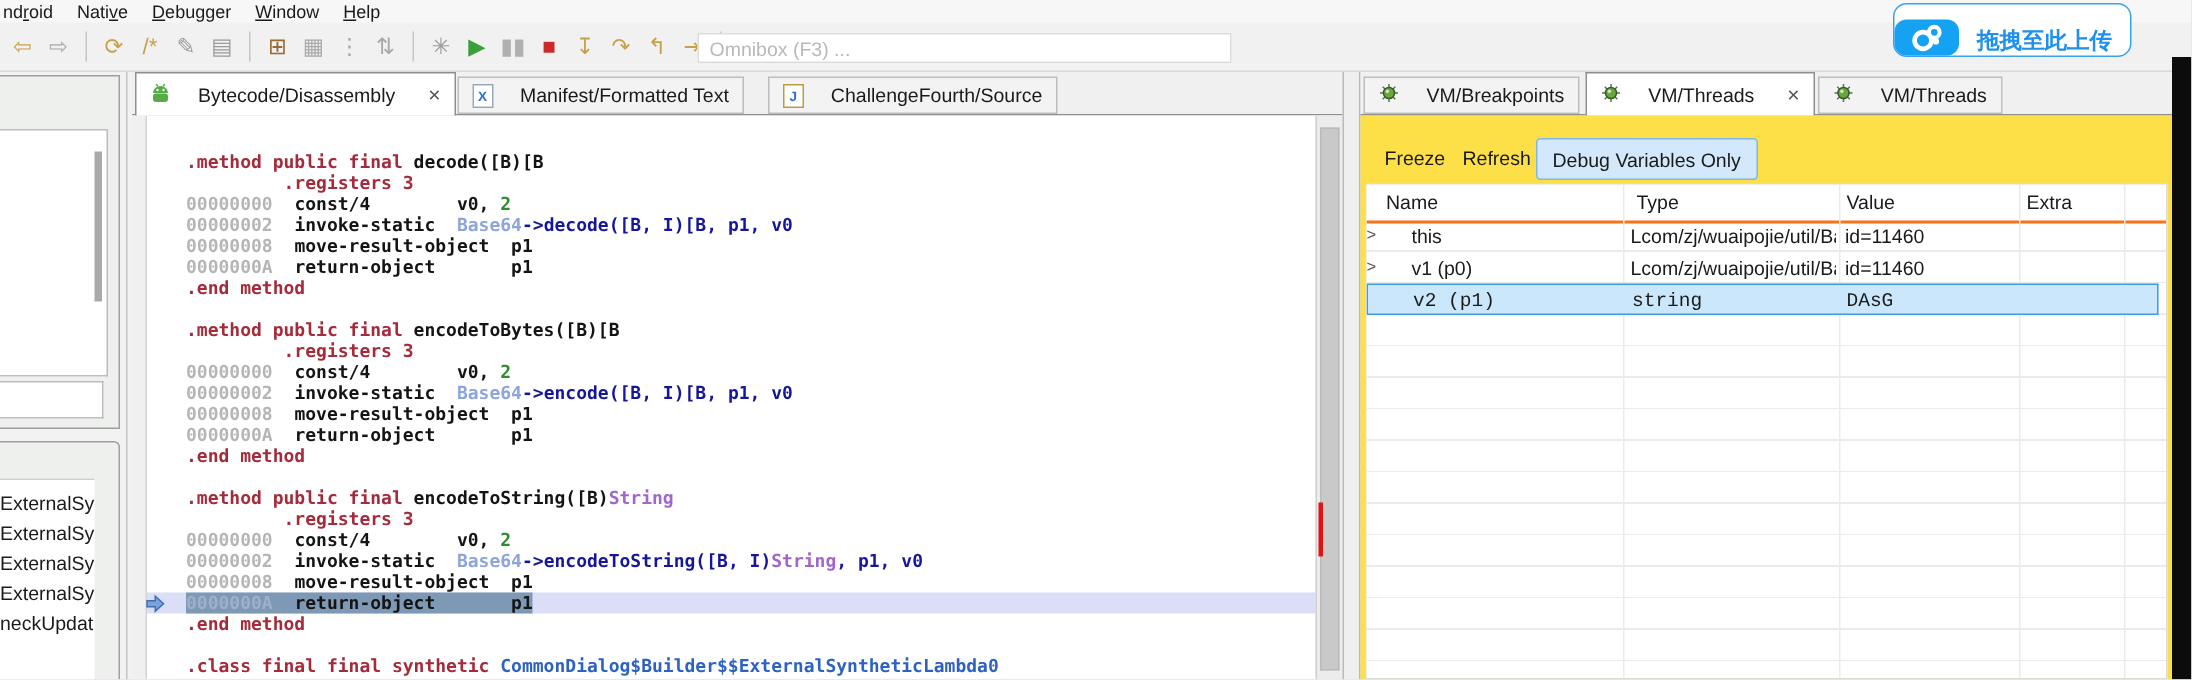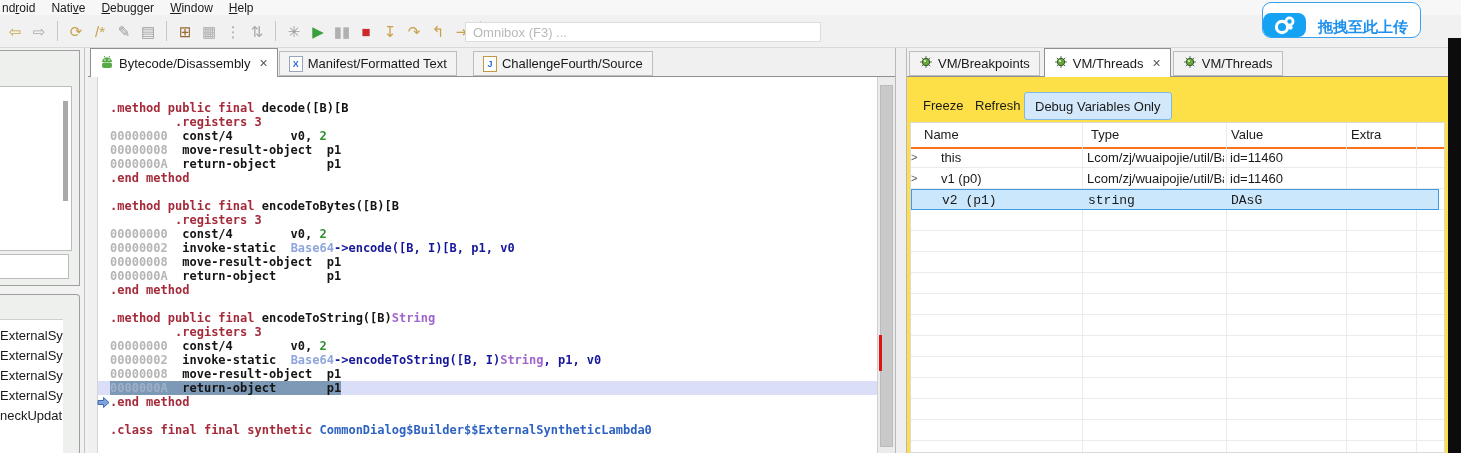--- a/index.html
+++ b/index.html
@@ -36,35 +36,35 @@
   .lcol-line{position:absolute;left:84px;top:48px;width:1px;height:405px;background:#c4c4c4;}
   .lp2{position:absolute;left:0;top:294px;width:80px;height:159px;background:#eef0ee;
        border:1px solid #9f9f9f;border-left:none;border-bottom:none;border-top-right-radius:4px;box-sizing:border-box;}
   .lp2-white{position:absolute;left:0;top:24px;width:63px;height:135px;background:#fff;border-top:1px solid #cfcfcf;overflow:hidden;}
   .lp2-item{height:20px;line-height:20px;font-size:13px;white-space:nowrap;overflow:hidden;cursor:default;}
   .lp2-item:first-child{margin-top:6px;}
 
   
   .tabstrip{position:absolute;top:48px;height:29px;background:#f0f0f0;border-bottom:1px solid #8f8f8f;
             box-sizing:border-box;display:flex;align-items:flex-end;padding-left:2px;}
-  .tab{display:inline-flex;align-items:center;gap:5px;font-size:13px;padding:0 9px;box-sizing:border-box;
+  .tab{display:inline-flex;align-items:center;gap:18px;font-size:13px;padding:0 9px;box-sizing:border-box;
        white-space:nowrap;cursor:default;}
   .tab.active{height:29px;margin-bottom:-1px;background:#fff;border:1px solid #8f8f8f;border-bottom:none;z-index:2;}
   .tab.inactive{height:25px;background:#f3f3f3;border:1px solid #bdbdbd;}
   .tab-close{font-size:14px;color:#555;margin-left:4px;cursor:pointer;line-height:1;}
   .fico{width:12px;height:14px;background:#fff;border:1px solid #9aa7b8;display:flex;align-items:center;
         justify-content:center;font-size:9px;font-weight:bold;color:#2a6fd6;}
   .fico.java{border-color:#c09a40;}
 
   
   .ebody{position:absolute;left:88px;top:77px;width:807px;height:376px;background:#fff;overflow:hidden;}
   .gutter{position:absolute;left:0;top:0;width:9px;height:100%;background:#f0f0f0;border-right:1px solid #d4d4d4;}
   .lines{position:absolute;left:10px;top:24px;right:18px;}
   .line{height:14px;line-height:14px;font-family:"DejaVu Sans Mono","Liberation Mono",monospace;
-        font-size:12px;font-weight:bold;white-space:pre;padding-left:12px;}
+        font-size:12px;font-weight:bold;white-space:pre;padding-left:26px;}
   .line.cur{background:var(--curline);}
   .line.cur .hl{background:var(--cursel);}
   .line.cur .ad{color:#9db2c9;}
   .kw{color:var(--kw);} .pl{color:var(--pl);} .ad{color:var(--ad);} .nm{color:var(--nm);}
   .cl{color:var(--cl);} .nv{color:var(--nv);} .st{color:var(--st);} .rf{color:var(--rf);}
   .cur-arrow{position:absolute;left:9px;top:319px;width:13px;height:13px;}
   .escroll{position:absolute;left:789px;top:0;width:18px;height:100%;background:#ececec;border-left:1px solid #d0d0d0;box-sizing:border-box;}
   .escroll-thumb{position:absolute;left:2px;top:8px;width:13px;height:362px;background:#c9c9c9;border:1px solid #bbb;box-sizing:border-box;}
   .emarker{position:absolute;left:1px;top:258px;width:3px;height:36px;background:#e11212;z-index:3;}
   .msplit{position:absolute;left:895px;top:48px;width:12px;height:405px;background:#efefef;
@@ -182,20 +182,21 @@
         <span>ChallengeFourth/Source</span>
       </span>
     </div>
 
   <div class="ebody">
     <div class="gutter"></div>
     <div class="lines" id="codeLines">
         <div class="line"><span class="kw">.method public final </span><span class="pl">decode([B)[B</span></div>
         <div class="line"><span class="kw">         .registers 3</span></div>
         <div class="line"><span class="ad">00000000  </span><span class="pl">const/4        v0, </span><span class="nm">2</span></div>
+        <div class="line"><span class="ad">00000002  </span><span class="pl">invoke-static  </span><span class="cl">Base64</span><span class="nv">-&gt;decode([B, I)[B, p1, v0</span></div>
         <div class="line"><span class="ad">00000008  </span><span class="pl">move-result-object  p1</span></div>
         <div class="line"><span class="ad">0000000A  </span><span class="pl">return-object       p1</span></div>
         <div class="line"><span class="kw">.end method</span></div>
         <div class="line">&nbsp;</div>
         <div class="line"><span class="kw">.method public final </span><span class="pl">encodeToBytes([B)[B</span></div>
         <div class="line"><span class="kw">         .registers 3</span></div>
         <div class="line"><span class="ad">00000000  </span><span class="pl">const/4        v0, </span><span class="nm">2</span></div>
         <div class="line"><span class="ad">00000002  </span><span class="pl">invoke-static  </span><span class="cl">Base64</span><span class="nv">-&gt;encode([B, I)[B, p1, v0</span></div>
         <div class="line"><span class="ad">00000008  </span><span class="pl">move-result-object  p1</span></div>
         <div class="line"><span class="ad">0000000A  </span><span class="pl">return-object       p1</span></div>

